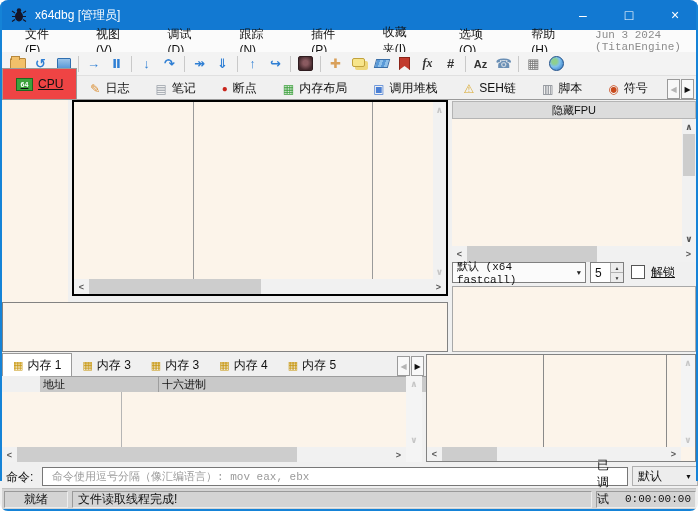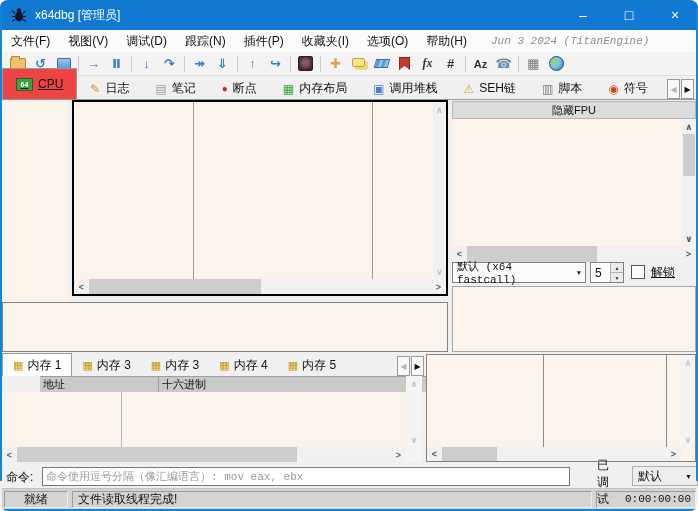--- a/index.html
+++ b/index.html
@@ -16,22 +16,22 @@
 
   
   .titlebar { left:0; top:0; width:698px; height:30px; background:#1279d2; display:flex; align-items:center; color:#fff; }
   .titlebar .bug { margin-left:11px; display:flex; }
   .titlebar .title { margin-left:8px; font-size:12px; }
   .titlebar .spacer { flex:1; }
   .win-btn { width:46px; height:30px; display:flex; align-items:center; justify-content:center; font-size:14px; color:#fff; }
 
   
   .menubar { left:2px; top:30px; width:694px; height:22px; background:#fbfbfb; display:flex; align-items:center; }
-  .menu-item { padding:0 9px; height:100%; display:flex; align-items:center; }
-  .build-info { margin-left:15px; color:#8c8c8c; font-family:"Liberation Mono","DejaVu Sans Mono",monospace; font-size:11px;font-style:italic; }
+  .menu-item { padding:0 23px; height:100%; display:flex; align-items:center; }
+  .build-info { margin-left:15px; color:#8c8c8c; font-family:"Liberation Mono","DejaVu Sans Mono",monospace; font-size:11px; }
 
   
   .toolbar { left:2px; top:52px; width:694px; height:24px; background:#f3f3f3; display:flex; align-items:center; padding-left:4px; border-bottom:1px solid #e0e0e0; }
   .tbtn { width:23px; height:20px; display:flex; align-items:center; justify-content:center; font-size:13px; font-weight:bold; }
   .tsep { width:1px; height:16px; background:#c9c9c9; margin:0 3px; }
   .blue { color:#2f7fd4; }
   .i-folder { width:16px; height:11px; background:#f2c06a; border:1px solid #b8883c; border-radius:1px; position:relative; }
   .i-folder::before { content:""; position:absolute; left:0; top:-3px; width:7px; height:3px; background:#f2c06a; border:1px solid #b8883c; border-bottom:none; }
   .i-screen { width:14px; height:11px; background:linear-gradient(#9cc4e8,#5a9ad8); border:1px solid #2f6fb0; border-radius:1px; }
   .i-scylla { width:15px; height:15px; border-radius:2px; border:1px solid #2e1c1f; background:radial-gradient(circle at 50% 45%, #8a5a60 25%, #43282c 75%); }
@@ -94,21 +94,21 @@
   .mem-header { left:2px; top:376px; width:404px; height:16px; background:#c9c9c9; border-top:1px solid #9e9e9e; display:flex; font-size:11px;margin-left:38px; }
   .mem-header .cell { padding-left:3px; display:flex; align-items:center; border-right:1px solid #9e9e9e; }
   .mem-header .c1 { width:119px; }
   .mem-header .c2 { flex:1; }
   .mem-body { left:2px; top:392px; width:404px; height:55px; }
   .stack-panel { left:426px; top:354px; width:270px; height:108px; border:1px solid #828282; }
 
   
   .cmdbar { left:2px; top:465px; width:694px; height:23px; background:#f0f0f0; }
   .cmd-label { position:absolute; left:4px; top:4px; font-size:12px;text-align:right; }
-  .cmd-input { position:absolute; left:40px; top:2px; width:528px; height:19px; border:1px solid #777; background:#fff; font-family:"Liberation Mono","DejaVu Sans Mono",monospace; font-size:11px; padding-left:3px; }
+  .cmd-input { position:absolute; left:40px; top:2px; width:586px; height:19px; border:1px solid #777; background:#fff; font-family:"Liberation Mono","DejaVu Sans Mono",monospace; font-size:11px; padding-left:9px; }
   .cmd-input::placeholder { color:#9a9a9a; }
   .cmd-combo { position:absolute; left:630px; top:1px; width:66px; height:20px; background:#ededed; border:1px solid #b0b0b0; display:flex; align-items:center; padding:0 5px; font-size:12px; }
   .cmd-combo .dd { margin-left:auto; font-size:7px; }
 
   
   .statusbar { left:2px; top:488px; width:694px; height:21px; background:#d4d4d4; border-top:1px solid #c2c2c2; display:flex; align-items:center; font-size:12px; }
   .sunken { border:1px solid; border-color:#9a9a9a #ededed #ededed #9a9a9a; height:17px; display:flex; align-items:center; }
   .st-ready { margin-left:2px; width:64px; justify-content:center; }
   .st-msg { margin-left:4px; width:520px; padding-left:5px; }
   .st-time { margin-left:4px; flex:1; justify-content:flex-end; padding-right:4px; gap:8px; }

